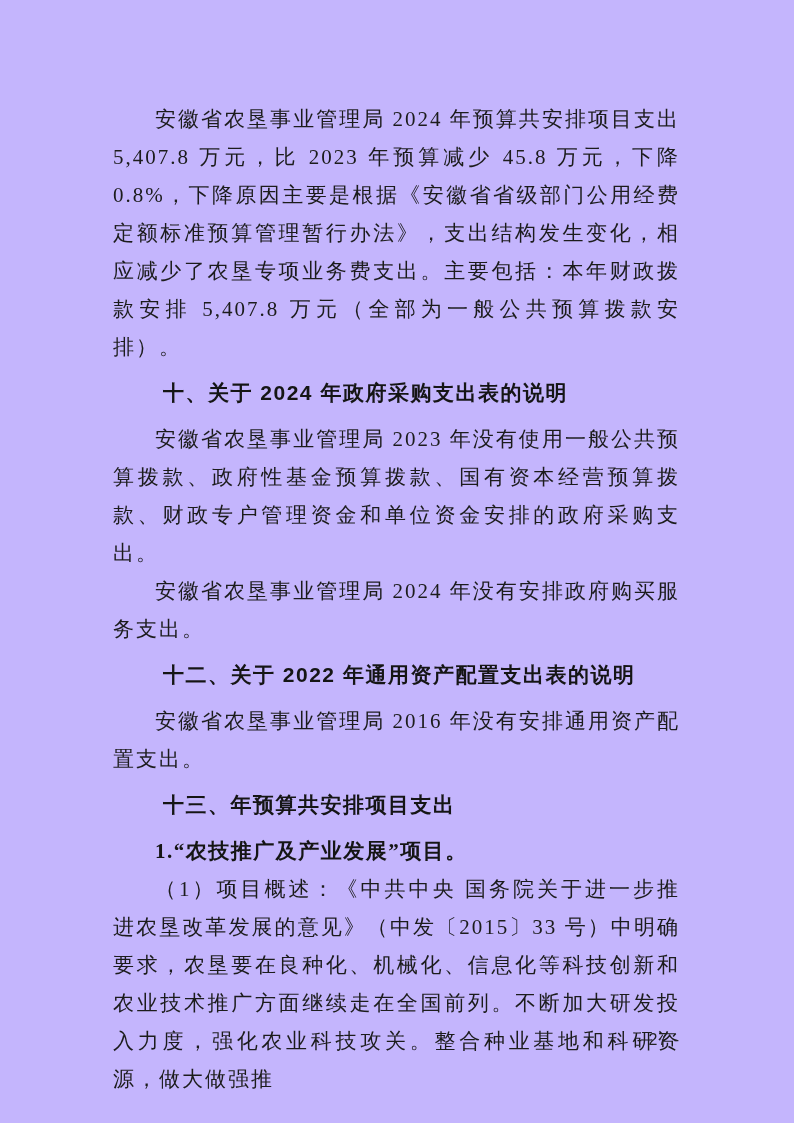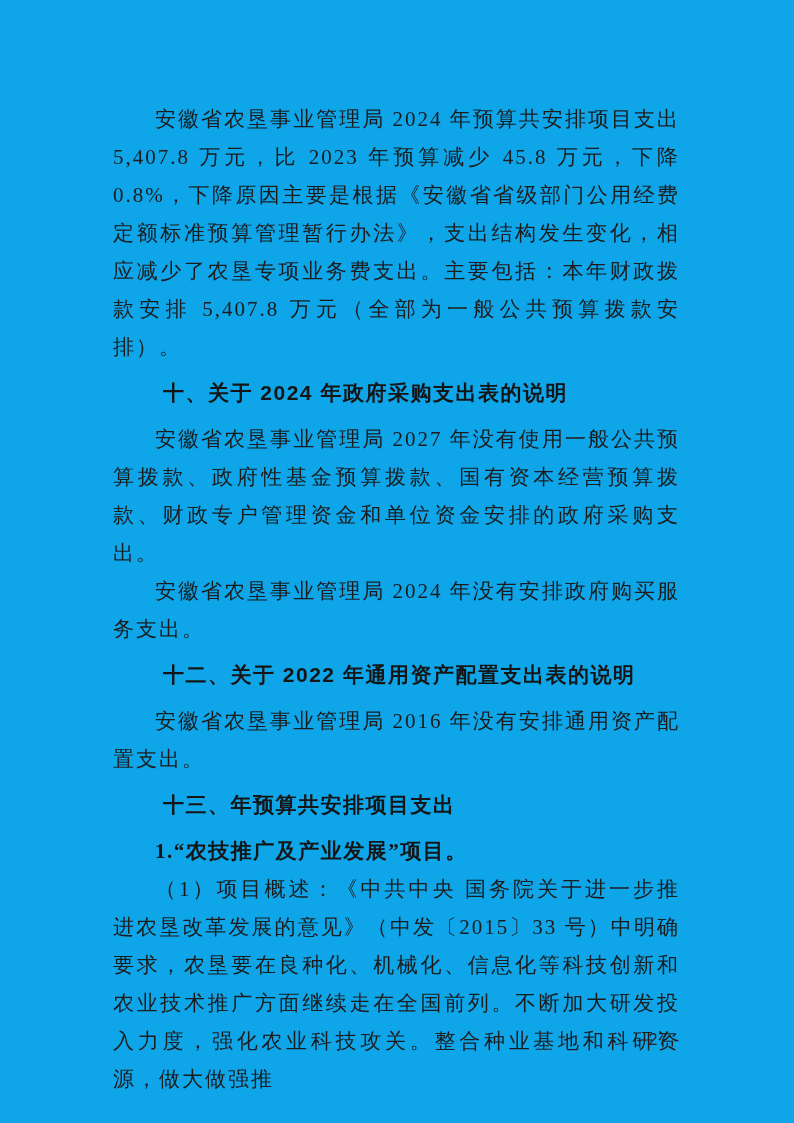--- a/index.html
+++ b/index.html
@@ -12,21 +12,21 @@
     height: 1123px;
     background: #ffffff;
     position: relative;
     overflow: hidden;
     font-family: "Liberation Serif", serif;
     color: #1c1c1c;
   }
   .page {
     position: absolute;
     inset: 0;
-    background: #0ea5e9;
+    background: #c4b5fd;
   }
   .content {
     position: absolute;
     left: 113px;
     top: 100px;
     width: 567px;
   }
   .body-text {
     margin: 0;
     font-size: 21px;
@@ -75,21 +75,21 @@
 </head>
 <body>
 
 <div class="page">
   <div class="content">
 
     <p class="body-text">安徽省农垦事业管理局 2024 年预算共安排项目支出 5,407.8 万元，比 2023 年预算减少 45.8 万元，下降 0.8%，下降原因主要是根据《安徽省省级部门公用经费定额标准预算管理暂行办法》，支出结构发生变化，相应减少了农垦专项业务费支出。主要包括：本年财政拨款安排 5,407.8 万元（全部为一般公共预算拨款安排）。</p>
 
     <h2 class="heading-hei">十、关于 2024 年政府采购支出表的说明</h2>
 
-    <p class="body-text">安徽省农垦事业管理局 2027 年没有使用一般公共预算拨款、政府性基金预算拨款、国有资本经营预算拨款、财政专户管理资金和单位资金安排的政府采购支出。</p>
+    <p class="body-text">安徽省农垦事业管理局 2023 年没有使用一般公共预算拨款、政府性基金预算拨款、国有资本经营预算拨款、财政专户管理资金和单位资金安排的政府采购支出。</p>
 
 
     <p class="body-text">安徽省农垦事业管理局 2024 年没有安排政府购买服务支出。</p>
 
     <h2 class="heading-hei">十二、关于 2022 年通用资产配置支出表的说明</h2>
 
     <p class="body-text">安徽省农垦事业管理局 2016 年没有安排通用资产配置支出。</p>
 
     <h2 class="heading-hei">十三、年预算共安排项目支出</h2>
 

